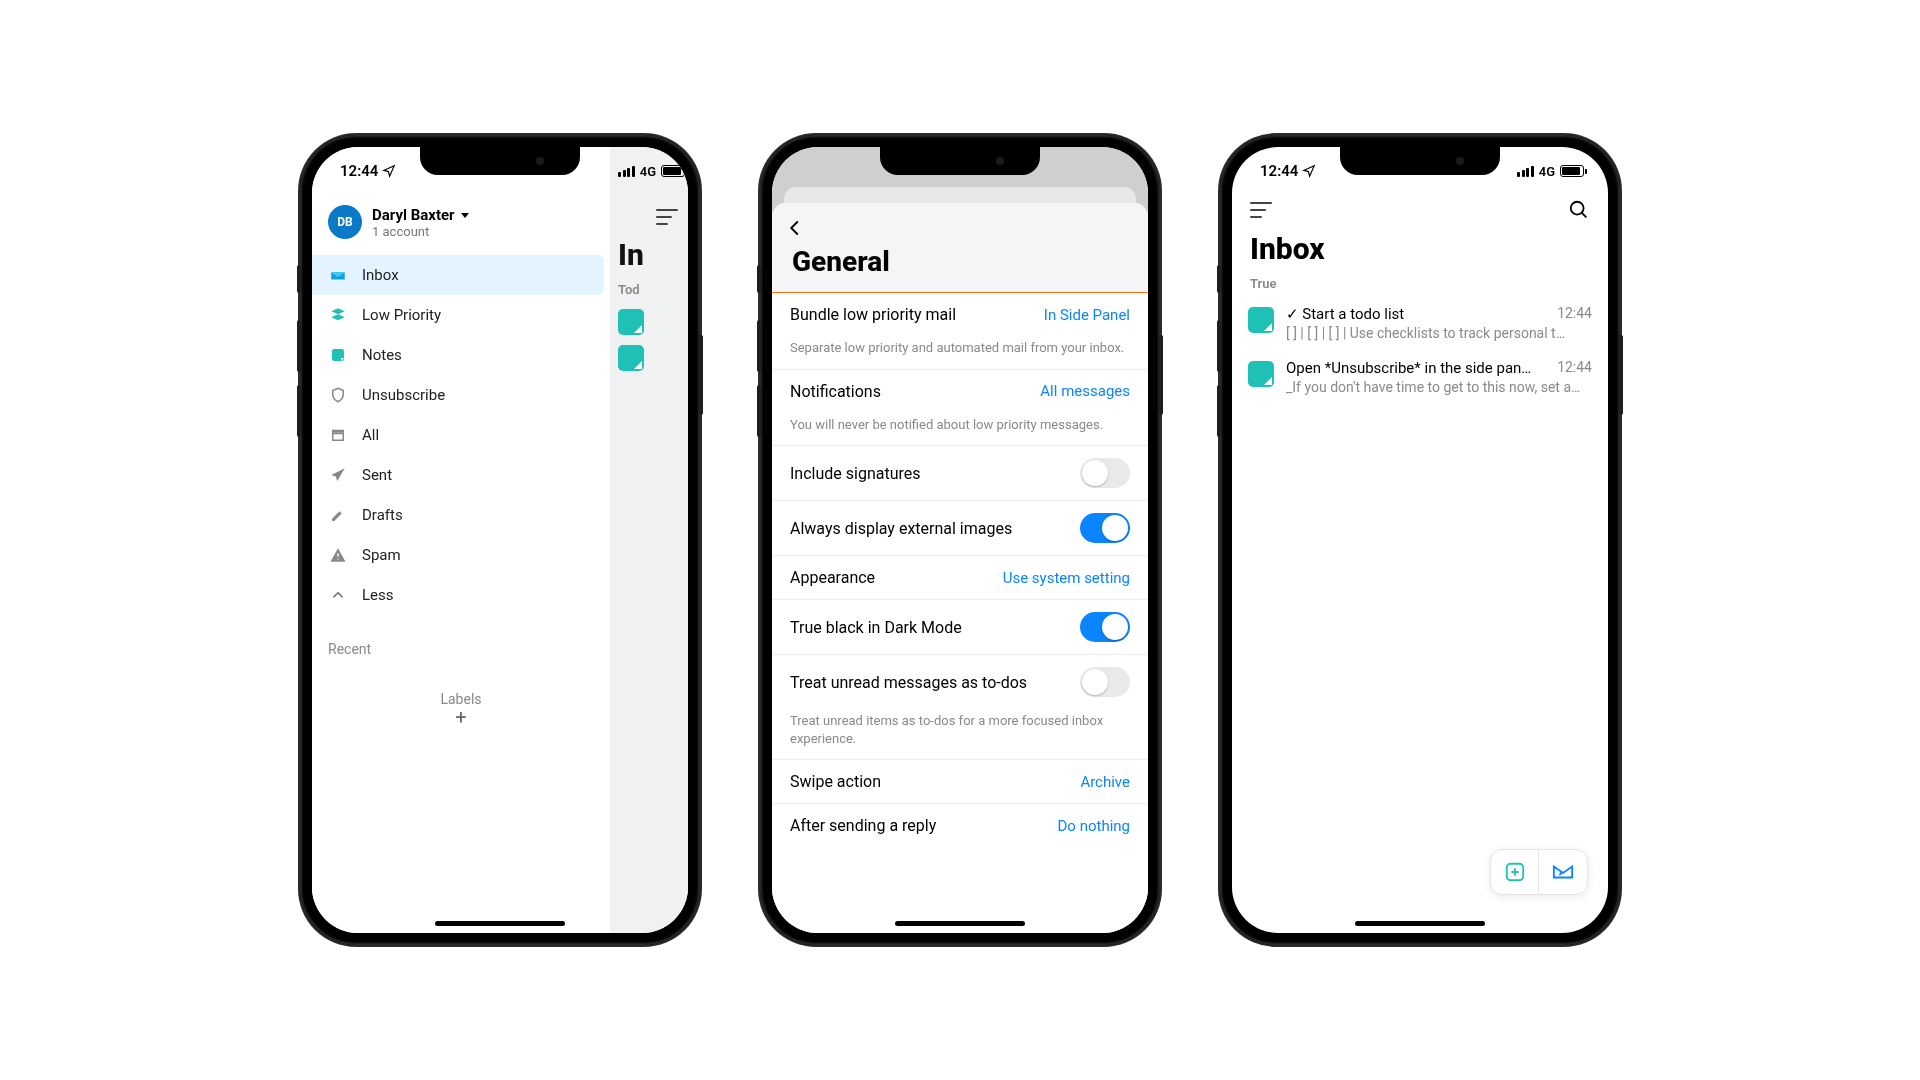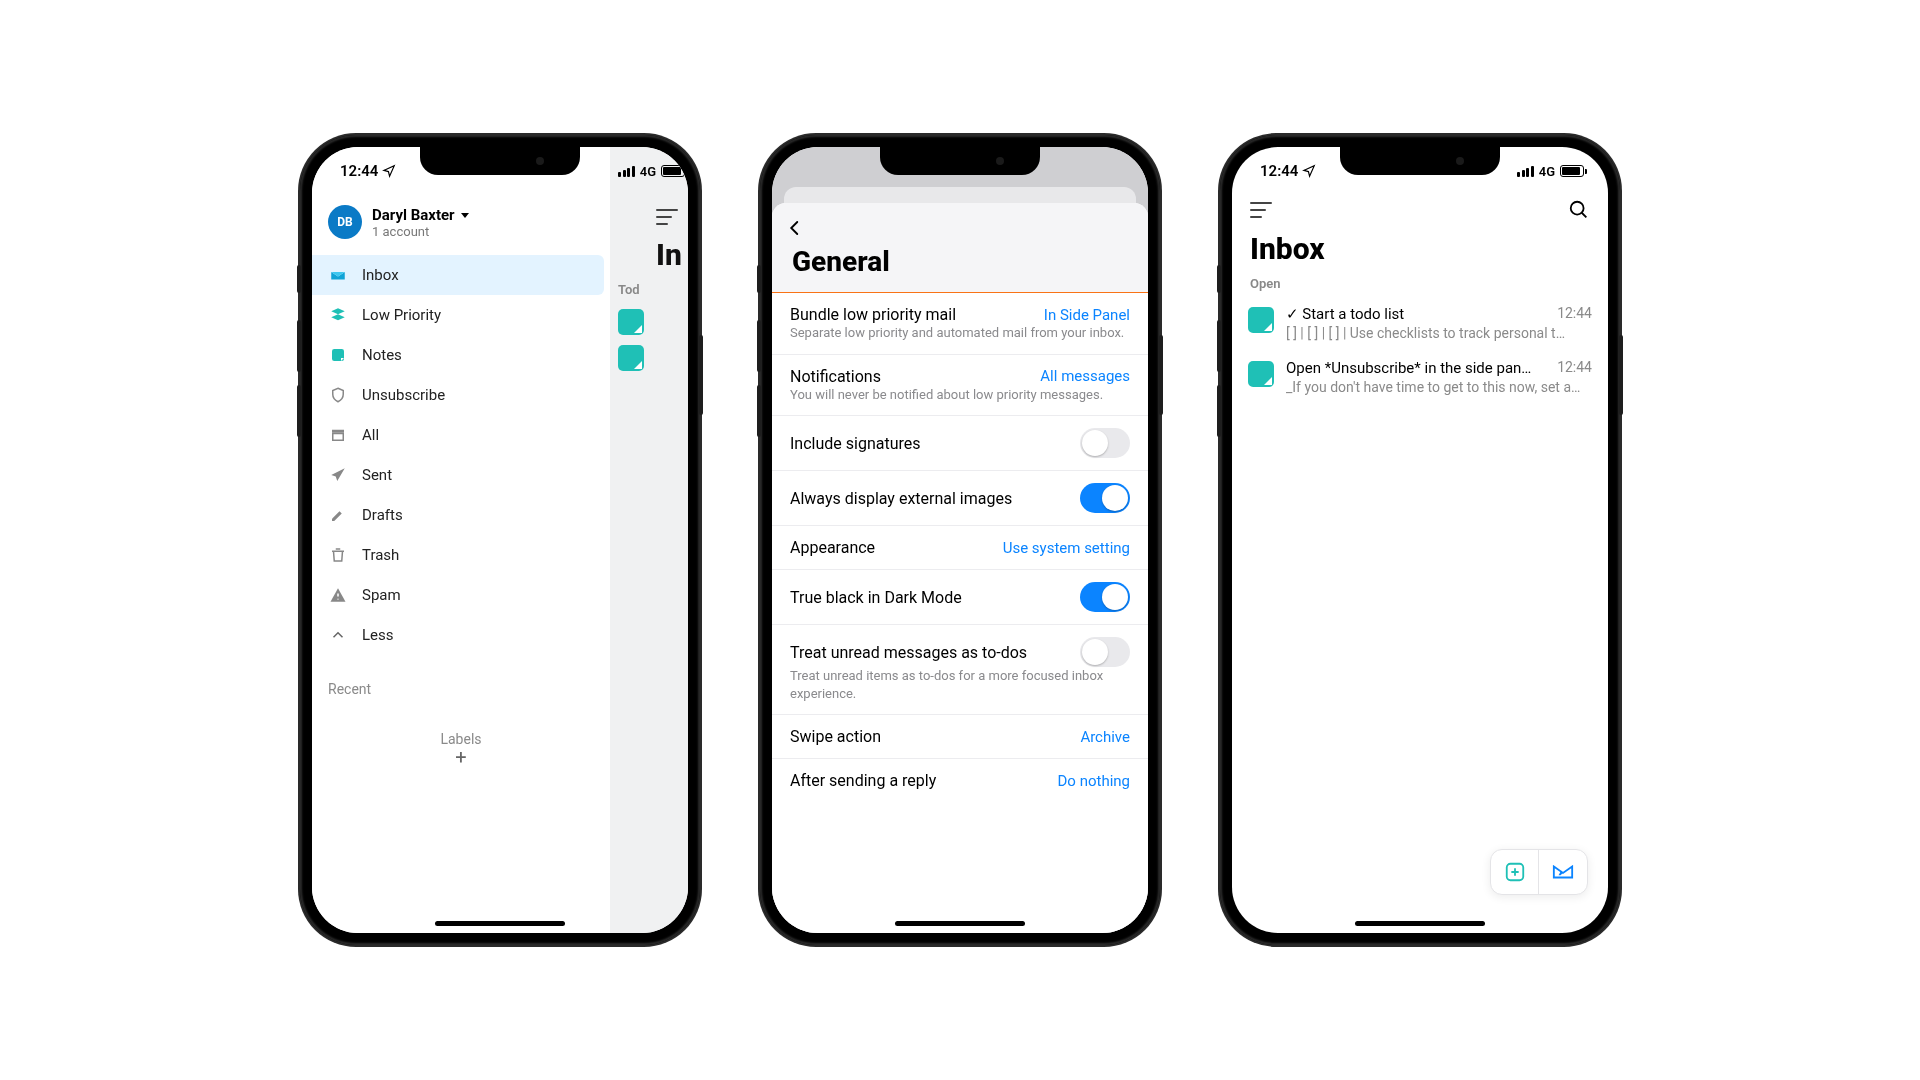--- a/index.html
+++ b/index.html
@@ -97,40 +97,40 @@
   .nav-section{padding:8px 16px; color:#8a8a8a; font-size:14px;}
   .labels-row{display:flex; align-items:center; justify-content:space-between; padding:8px 16px; color:#8a8a8a; font-size:14px;flex-direction:column;}
   .plus{font-size:20px; color:#666; line-height:1;}
 
   .p1-main .top{display:flex; justify-content:flex-end; padding:14px 10px 6px;}
   .lines-icon{width:22px; height:16px; position:relative;}
   .lines-icon::before,.lines-icon::after,.lines-icon span{content:""; position:absolute; left:0; height:2px; background:#444; border-radius:1px;}
   .lines-icon::before{top:0; width:22px;}
   .lines-icon span{top:7px; width:16px;}
   .lines-icon::after{top:14px; width:12px;}
-  .p1-main h1{font-size:30px; font-weight:800; color:#111; padding:6px 0 0 8px;margin-left:38px;}
+  .p1-main h1{font-size:30px; font-weight:800; color:#111; padding:6px 0 0 8px;}
   .p1-main .today{color:#888; font-size:13px; font-weight:600; padding:10px 0 6px 8px;}
   .teal-card{width:26px; height:26px; background:#1fc0b6; border-radius:5px; margin:6px 0 10px 8px; position:relative;}
   .teal-card::after{content:""; position:absolute; right:2px; bottom:2px; width:8px; height:8px; background:#fff; clip-path:polygon(100% 0,100% 100%,0 100%);}
 
   
   .nav-icon svg{width:18px;height:18px;}
 
   
   .p2-sheet-bg{position:absolute; inset:0; background:#cfcfd2;}
   .p2-old{position:absolute; top:40px; left:12px; right:12px; height:24px; background:#e8e8ea; border-radius:12px 12px 0 0;}
   .p2-sheet{position:absolute; top:56px; left:0; right:0; bottom:0; background:#fff; border-radius:14px 14px 0 0; overflow:hidden;}
   .p2-head{background:#f5f5f7; border-bottom:1px solid #f97316; position:relative;}
   .p2-back{position:absolute; top:12px; left:14px; font-size:26px; color:#000; line-height:1;}
   .p2-title{font-size:28px; font-weight:800; padding:42px 20px 14px;}
   .cell{padding:12px 18px; border-bottom:1px solid #ececef;}
   .cell-row{display:flex; justify-content:space-between; align-items:center;}
   .cell-label{font-size:16px; color:#000;}
   .cell-val{font-size:15px; color:#0b84ff;}
-  .cell-sub{font-size:13px; color:#8a8a8d; margin-top:0; line-height:1.35;}
+  .cell-sub{font-size:13px; color:#8a8a8d; margin-top:15px; line-height:1.35;}
 
   .switch{width:50px; height:30px; border-radius:15px; background:#e9e9ec; position:relative; flex-shrink:0;}
   .switch.on{background:#0b84ff;}
   .switch .knob{width:26px; height:26px; border-radius:50%; background:#fff; position:absolute; top:2px; left:2px; box-shadow:0 1px 2px rgba(0,0,0,.25);}
   .switch.on .knob{left:22px;}
 
   
   .p3-top{display:flex; justify-content:space-between; align-items:center; padding:4px 18px 8px;}
   .p3-title{font-size:30px; font-weight:800; padding:2px 18px 4px;}
   .p3-section{font-size:13px; font-weight:600; color:#888; padding:6px 18px 6px;}
@@ -235,28 +235,20 @@
               </span>
             <span>Sent</span>
           </div>
           <div class="nav-item">
             <span class="nav-icon">
                 <svg viewBox="0 0 24 24">
                   <path d="M4 17l10-10 3 3-10 10H4z" fill="#888"></path>
                 </svg>
               </span>
             <span>Drafts</span>
-          </div>
-          <div class="nav-item">
-            <span class="nav-icon">
-                <svg viewBox="0 0 24 24">
-                  <path d="M6 7h12l-1 13H7z M4 7h16 M9 4h6" fill="none" stroke="#888" stroke-width="2"></path>
-                </svg>
-              </span>
-            <span>Trash</span>
           </div>
           <div class="nav-item">
             <span class="nav-icon">
                 <svg viewBox="0 0 24 24">
                   <path d="M12 3l10 18H2z" fill="#888"></path>
                   <path d="M12 10v4 M12 17v1" stroke="#fff" stroke-width="2"></path>
                 </svg>
               </span>
             <span>Spam</span>
           </div>
@@ -446,21 +438,21 @@
       <div class="lines-icon">
           <span></span>
         </div>
       <svg class="mag" viewBox="0 0 24 24">
           <circle cx="10" cy="10" r="7" fill="none" stroke="#000" stroke-width="2"></circle>
           <path d="M15 15l5 5" stroke="#000" stroke-width="2"></path>
         </svg>
     </div>
 
     <div class="p3-title">Inbox</div>
-    <div class="p3-section">Open</div>
+    <div class="p3-section">True</div>
 
     <div class="msg">
       <div class="msg-icon"></div>
       <div class="msg-body">
         <div class="msg-line1">
           <span class="msg-subj">✓ Start a todo list</span>
           <span class="msg-time">12:44</span>
         </div>
         <div class="msg-prev">[ ] | [ ] | [ ] | Use checklists to track personal t…</div>
       </div>

